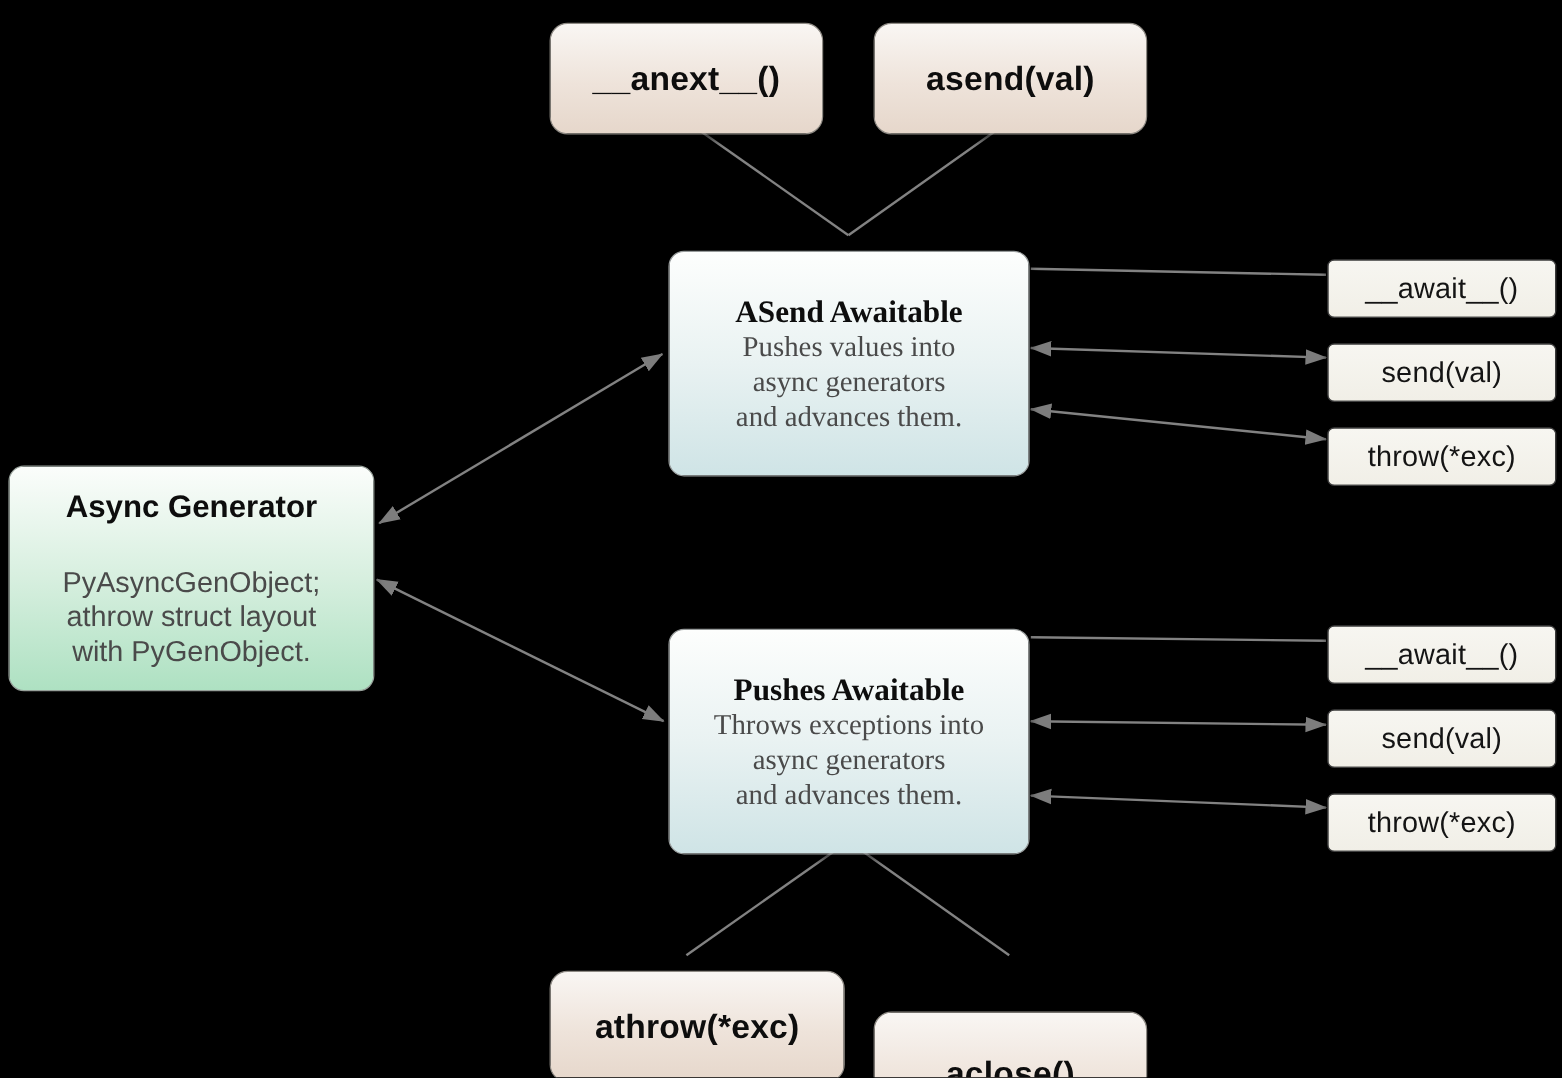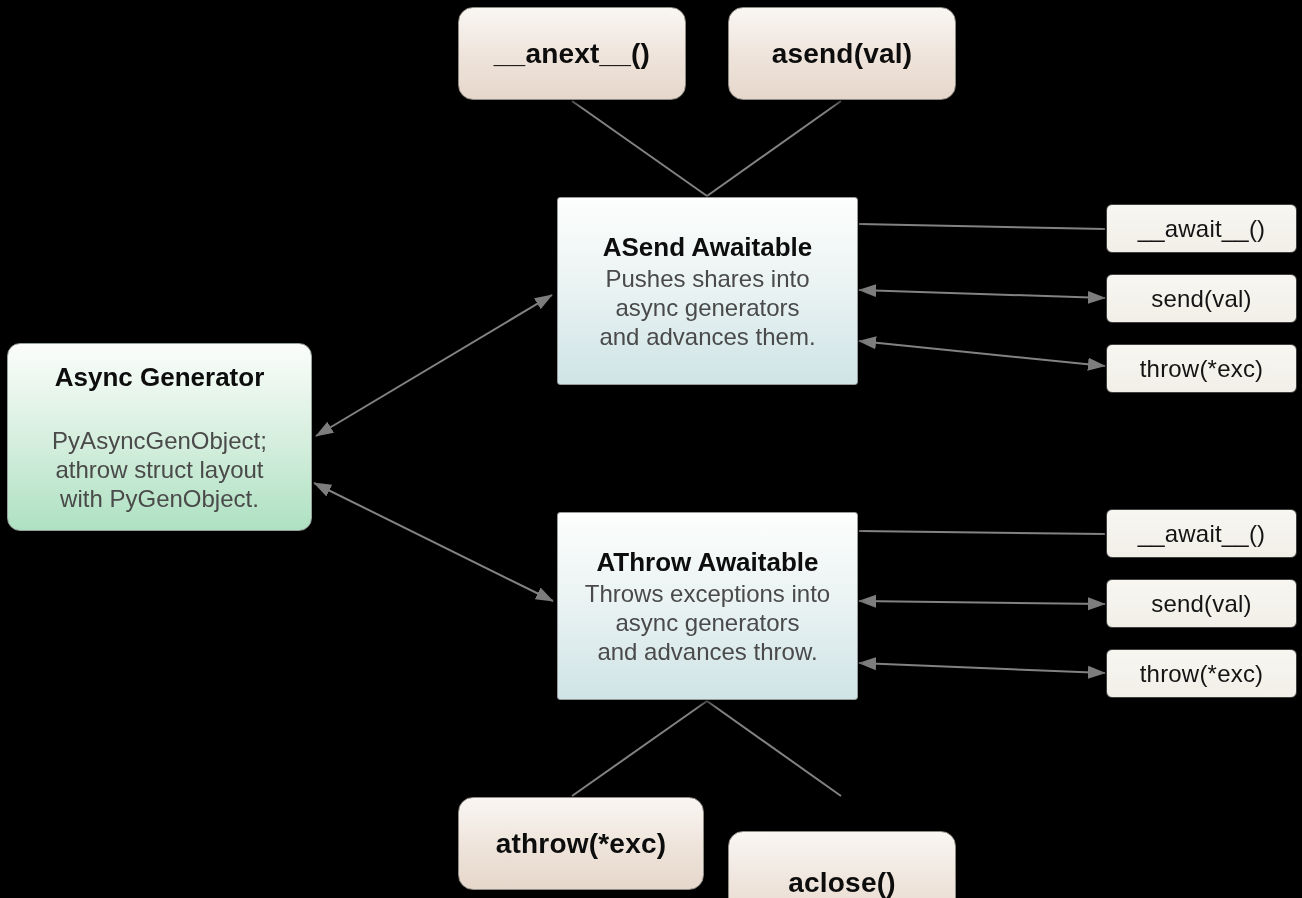--- a/index.html
+++ b/index.html
@@ -17,32 +17,34 @@
     width: 1302px; height: 898px;
   }
   .node {
     position: absolute;
     box-sizing: border-box;
     display: flex;
     flex-direction: column;
     align-items: center;
     justify-content: center;
     text-align: center;
+    margin-top: 12px;
   }
   .node.tan {
     background: linear-gradient(180deg, #f9f6f3 0%, #eee3da 55%, #e6d7cb 100%);
     border: 1px solid #8e8a84;
     border-radius: 15px;
     box-shadow: 0 3px 7px rgba(0,0,0,0.65);
   }
   .node.teal {
     background: linear-gradient(180deg, #fdfefd 0%, #e9f2f2 50%, #cfe4e6 100%);
     border: 1px solid #979b9b;
-    border-radius: 3px;
+    border-radius: 13px;
     box-shadow: 0 3px 7px rgba(0,0,0,0.65);
+    font-family: Liberation Serif, serif;
   }
   .node.green {
     background: linear-gradient(180deg, #fbfdfb 0%, #d7efdf 50%, #aee1c2 100%);
     border: 1px solid #97a09a;
     border-radius: 13px;
     box-shadow: 0 3px 7px rgba(0,0,0,0.65);
   }
   .node.side {
     background: linear-gradient(180deg, #f7f6f1 0%, #f1efe7 100%);
     border: 1px solid #3f3f3f;
@@ -105,37 +107,37 @@
 
   <div class="node tan" style="left:458px; top:7px; width:228px; height:93px;">
     <div class="node-label">__anext__()</div>
   </div>
   <div class="node tan" style="left:728px; top:7px; width:228px; height:93px;">
     <div class="node-label">asend(val)</div>
   </div>
 
   <div class="node teal" style="left:557px; top:197px; width:301px; height:188px;">
     <div class="node-title">ASend Awaitable</div>
-    <div class="node-body">Pushes shares into
+    <div class="node-body">Pushes values into
 async generators
 and advances them.</div>
   </div>
 
-  <div class="node green" style="left:7px; top:343px; width:305px; height:188px;gap:32px;">
+  <div class="node green" style="left:7px; top:376px; width:305px; height:188px;gap:32px;">
     <div class="node-title">Async Generator</div>
     <div class="node-body">PyAsyncGenObject;
 athrow struct layout
 with PyGenObject.</div>
   </div>
 
   <div class="node teal" style="left:557px; top:512px; width:301px; height:188px;">
-    <div class="node-title">AThrow Awaitable</div>
+    <div class="node-title">Pushes Awaitable</div>
     <div class="node-body">Throws exceptions into
 async generators
-and advances throw.</div>
+and advances them.</div>
   </div>
 
   <div class="node side" style="left:1106px; top:204px; width:191px; height:49px;">
     <div class="node-label">__await__()</div>
   </div>
   <div class="node side" style="left:1106px; top:274px; width:191px; height:49px;">
     <div class="node-label">send(val)</div>
   </div>
   <div class="node side" style="left:1106px; top:344px; width:191px; height:49px;">
     <div class="node-label">throw(*exc)</div>

